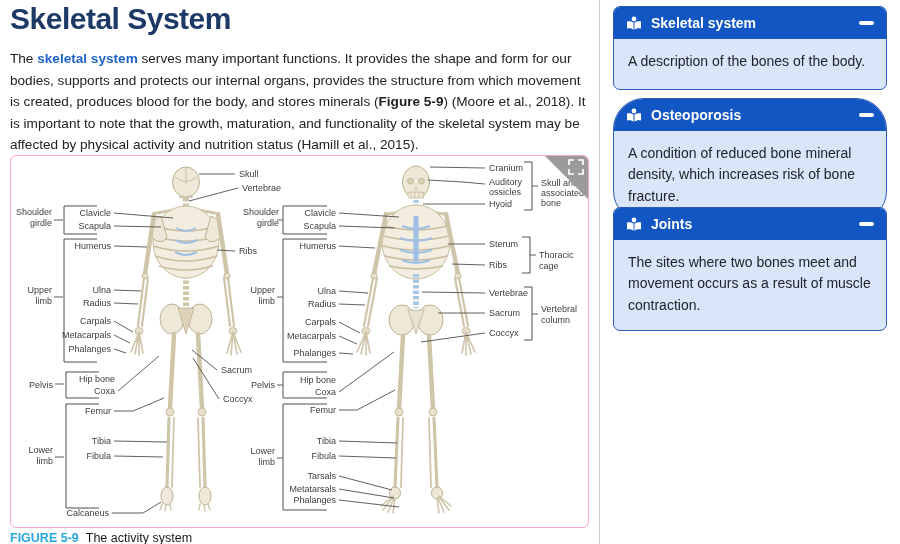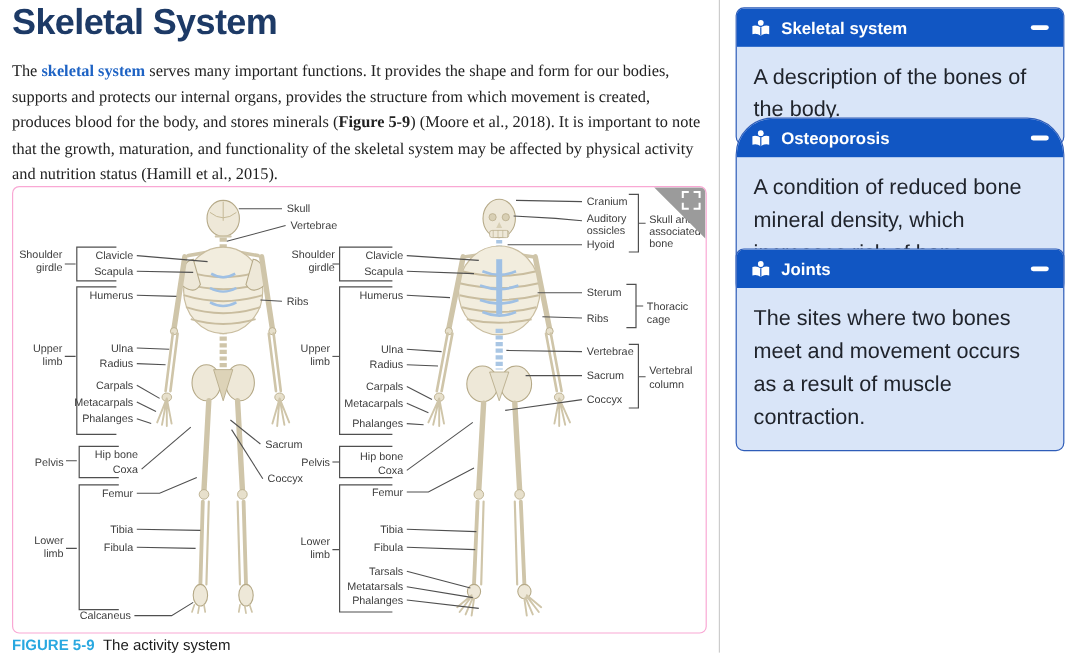--- a/index.html
+++ b/index.html
@@ -11,21 +11,21 @@
   .main { position:absolute; left:0; top:0; width:599px; height:544px; }
   .divider { position:absolute; left:599px; top:0; width:1px; height:544px; background:#cccccc; }
   .sidebar { position:absolute; left:600px; top:0; width:300px; height:544px; background:#fff; }
 
   h1.page-title {
     position:absolute; left:10px; top:2px; margin:0;
     font-size:30px; font-weight:800; color:#1d3a66; letter-spacing:-0.5px;
   }
   .intro {
     position:absolute; left:10px; top:48px; width:584px; margin:0;
-    font-size:13.6px; line-height:21.5px; color:#222222;font-family:Liberation Serif, serif;
+    font-size:13.6px; line-height:21.5px; color:#222222;
   }
   .intro .link { color:#1e63c4; font-weight:bold; cursor:pointer; }
   .intro .boldref { font-weight:bold; }
 
   .figure-box {
     position:absolute; left:10px; top:155px; width:579px; height:373px;
     border:1px solid #f9a8d4; border-radius:6px; background:#fff; overflow:hidden;
   }
   .figure-box svg { position:absolute; left:0; top:0; }
 
@@ -38,21 +38,21 @@
     border:1px solid #2e5cb8; border-radius:7px; overflow:hidden;
     background:#d9e5f8;
   }
   .panel-1 { top:6px; }  .panel-2 { top:98px;border-radius:31px; }  .panel-3 { top:207px; }
   .panel-header {
     background:#1156c3; color:#ffffff; height:32px;
     display:flex; align-items:center; gap:9px; padding:0 12px;
     font-size:14px; font-weight:bold; cursor:pointer;
   }
   .panel-minus { margin-left:auto; width:15px; height:3.4px; background:#fff; border-radius:2px; }
-  .panel-body { padding:12px 14px 14px 14px; font-size:18px; line-height:1.52; color:#20242c; }
+  .panel-body { padding:12px 14px 14px 14px; font-size:14px; line-height:1.52; color:#20242c; }
   .panel-1 .panel-body { min-height:50px; }
 
   
   .lead   { stroke:#4f4f4f; stroke-width:0.9; fill:none; }
   .brkt   { stroke:#4f4f4f; stroke-width:1; fill:none; }
   .fig-label { font-size:9px; fill:#3d3d3d; }
   .bone-line  { stroke:#cfc5a9; fill:none; stroke-linecap:round; }
   .bone-fill  { fill:#eee8d8; stroke:#b5a987; stroke-width:0.9; }
   .cage       { fill:#f2edde; stroke:#c9bd9f; stroke-width:1; }
   .rib        { stroke:#c9bd9f; stroke-width:1.6; fill:none; }

